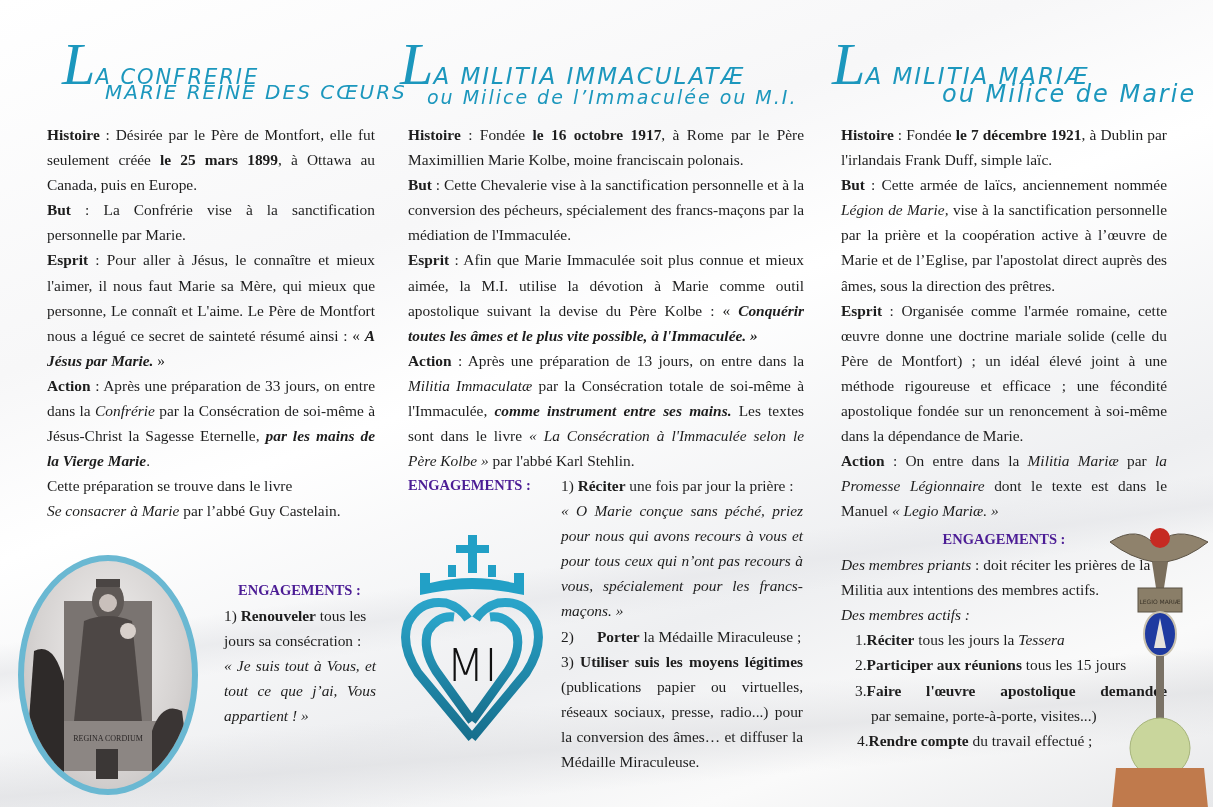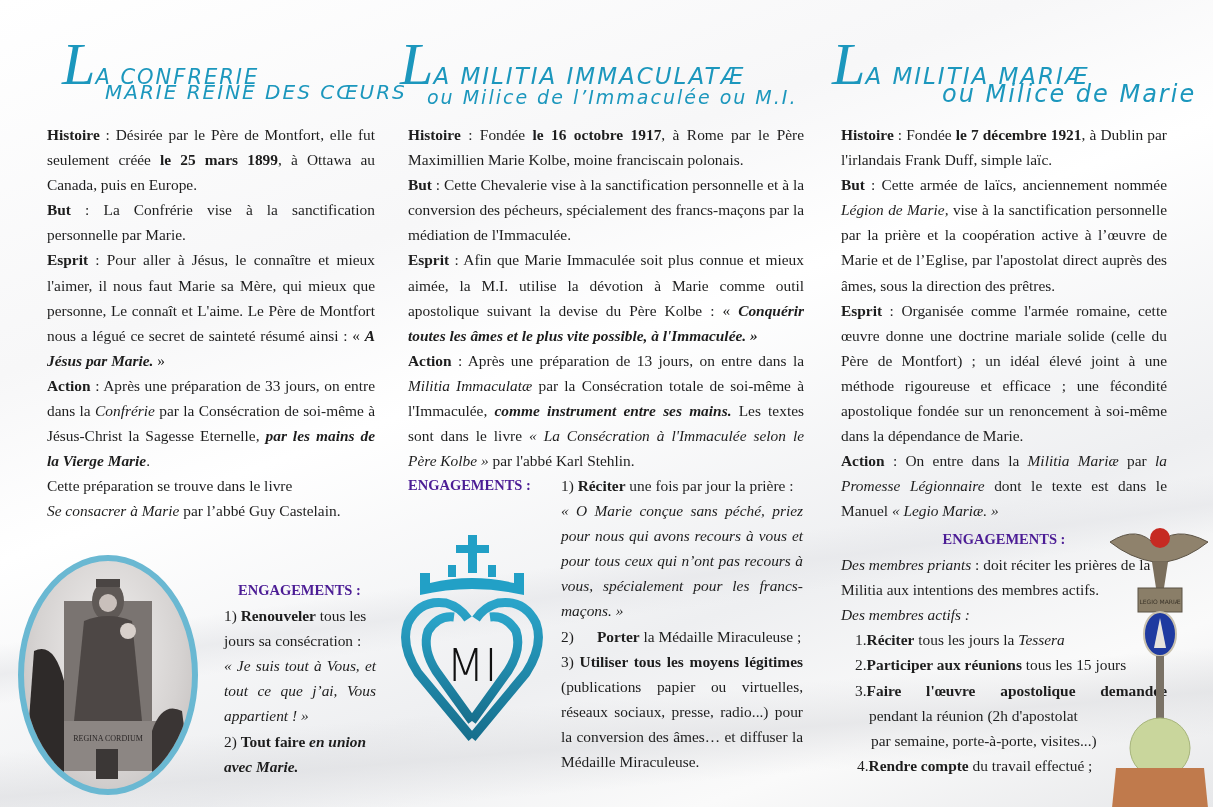--- a/index.html
+++ b/index.html
@@ -70,21 +70,20 @@
     <path d="M10 90 Q30 80 40 120 L40 228 L0 228 Z" fill="#2e2a29"></path>
     <path d="M158 150 Q138 140 128 170 L128 228 L168 228 Z" fill="#3a3534"></path>
     <rect x="72" y="188" width="22" height="30" fill="#3b3736"></rect>
   </svg>
 </div>
 
 <div class="col" style="left:224px; top:578px; width:152px;">
   <p style="text-align:left; padding-left:14px;" class="eng-label">ENGAGEMENTS :</p>
   <p style="text-align:left"><span>1) </span><b>Renouveler</b><span> tous les jours sa consécration :</span></p>
   <p><i>« Je suis tout à Vous, et tout ce que j’ai, Vous appartient ! »</i></p>
-  <p style="text-align:left"><span>2) </span><b>Tout faire</b><b><i> en union avec Marie.</i></b></p>
 </div>
 
 <div class="title" style="left:400px; top:34px;">
   <span class="big-l">L</span><span class="line1" style="font-size:23px">A MILITIA IMMACULATÆ</span>
   <div class="line2" style="left:27px; top:52px; font-size:19px;">ou Milice de l’Immaculée ou M.I.</div>
 </div>
 
 <div class="col" style="left:408px; top:122px; width:396px;">
   <p><b>Histoire</b><span> : Fondée </span><b>le 16 octobre 1917</b><span>, à Rome par le Père Maximillien Marie Kolbe, moine franciscain polonais.</span></p>
   <p><b>But</b><span> : Cette Chevalerie vise à la sanctification personnelle et à la conversion des pécheurs, spécialement des francs-maçons par la médiation de l'Immaculée.</span></p>
@@ -116,21 +115,21 @@
     <path d="M74 188 L38 138 Q24 116 30 98 Q40 82 56 84"></path>
     <path d="M74 188 L110 138 Q124 116 118 98 Q108 82 92 84"></path>
   </g>
   <text x="74" y="148" font-size="44" text-anchor="middle" fill="#111" font-family="DejaVu Sans, sans-serif" font-weight="300">MI</text>
 </svg>
 
 <div class="col" style="left:561px; top:473px; width:242px;">
   <p style="text-align:left"><span>1) </span><b>Réciter</b><span> une fois par jour la prière :</span></p>
   <p><i>« O Marie conçue sans péché, priez pour nous qui avons recours à vous et pour tous ceux qui n’ont pas recours à vous, spécialement pour les francs-maçons. »</i></p>
   <p style="text-align:left; white-space:pre"><span>2)      </span><b>Porter</b><span> la Médaille Miraculeuse ;</span></p>
-  <p><span>3) </span><b>Utiliser tous les moyens légitimes</b><span> (publications papier ou virtuelles, réseaux sociaux, presse, radio...) pour la conversion des âmes… et diffuser la Médaille Miraculeuse.</span></p>
+  <p><span>3) </span><b>Utiliser suis les moyens légitimes</b><span> (publications papier ou virtuelles, réseaux sociaux, presse, radio...) pour la conversion des âmes… et diffuser la Médaille Miraculeuse.</span></p>
 </div>
 
 <div class="title" style="left:832px; top:34px;">
   <span class="big-l">L</span><span class="line1" style="font-size:23px">A MILITIA MARIÆ</span>
   <div class="line2" style="left:110px; top:46px; font-size:24px;">ou Milice de Marie</div>
 </div>
 
 <div class="col" style="left:841px; top:122px; width:326px;">
   <p><b>Histoire</b><span> : Fondée </span><b>le 7 décembre 1921</b><span>, à Dublin par l'irlandais Frank Duff, simple laïc.</span></p>
   <p><b>But</b><span> : Cette armée de laïcs, anciennement nommée </span><i>Légion de Marie,</i><span> vise à la sanctification personnelle par la prière et la coopération active  à l’œuvre de Marie et de l’Eglise, par l'apostolat direct auprès des âmes, sous la direction des prêtres.</span></p>
@@ -138,21 +137,20 @@
   <p><b>Action</b><span> : On entre dans la </span><i>Militia Mariæ</i><span> par </span><i>la Promesse Légionnaire</i><span> dont le texte est dans le Manuel </span><i>« Legio Mariæ. »</i></p>
 </div>
 
 <div class="col" style="left:841px; top:527px; width:326px;">
   <p class="eng-label" style="text-align:center">ENGAGEMENTS :</p>
   <p style="text-align:left"><i>Des membres priants</i><span> : doit réciter les prières de la Militia  aux intentions des membres actifs.</span></p>
   <p style="text-align:left"><i>Des membres actifs :</i></p>
   <p style="text-align:left; padding-left:14px;"><span>1.</span><b>Réciter</b><span> tous les jours la </span><i>Tessera</i></p>
   <p style="text-align:left; padding-left:14px;"><span>2.</span><b>Participer aux réunions</b><span> tous les 15 jours</span></p>
   <p style="text-align:justify; text-align-last:justify; padding-left:14px;"><span>3.</span><b>Faire l'œuvre apostolique demandée</b></p>
-  <p style="text-align:left; padding-left:28px;">pendant la réunion (2h d'apostolat</p>
   <p style="text-align:left; padding-left:30px;">par semaine, porte-à-porte, visites...)</p>
   <p style="text-align:left; padding-left:16px;"><span>4.</span><b>Rendre compte</b><span> du travail effectué ;</span></p>
 </div>
 
 <svg class="medal" style="left:1108px; top:518px;" width="104" height="292" viewBox="0 0 104 292">
   <path d="M2 24 Q30 6 48 28 Q66 6 100 24 Q80 40 58 44 L46 44 Q22 40 2 24 Z" fill="#8f826c" stroke="#5b5244" stroke-width="1"></path>
   <circle cx="52" cy="20" r="10" fill="#c62a22"></circle>
   <path d="M44 44 L60 44 L56 70 L48 70 Z" fill="#7a6e5c"></path>
   <rect x="30" y="70" width="44" height="24" fill="#8a7e68" stroke="#5b5244" stroke-width="1"></rect>
   <text x="52" y="86" font-size="6" text-anchor="middle" fill="#3b3429" font-family="DejaVu Sans, sans-serif">LEGIO MARIÆ</text>

